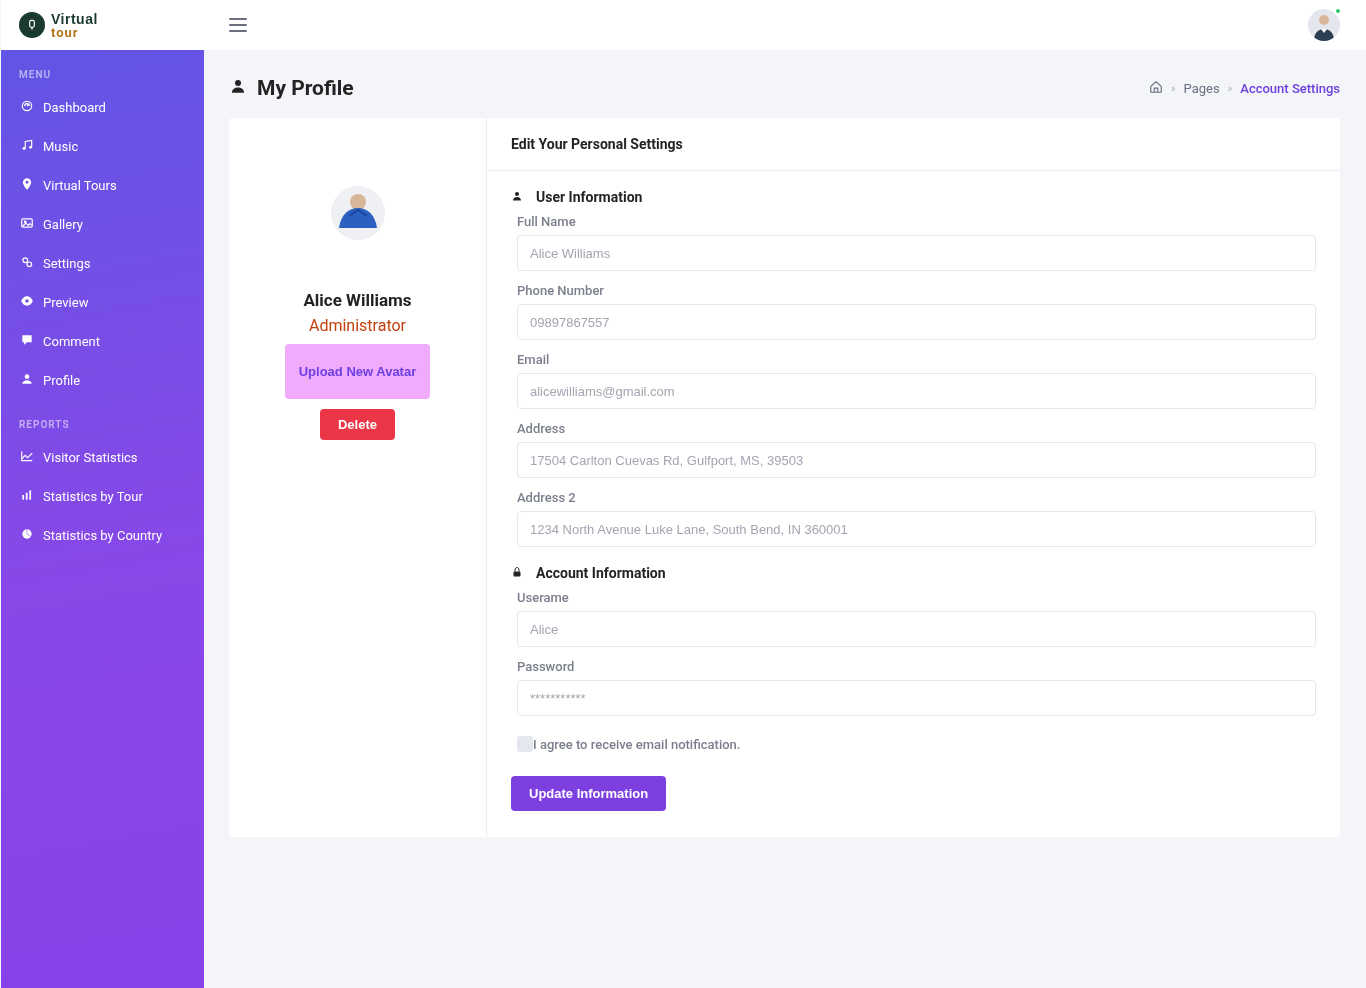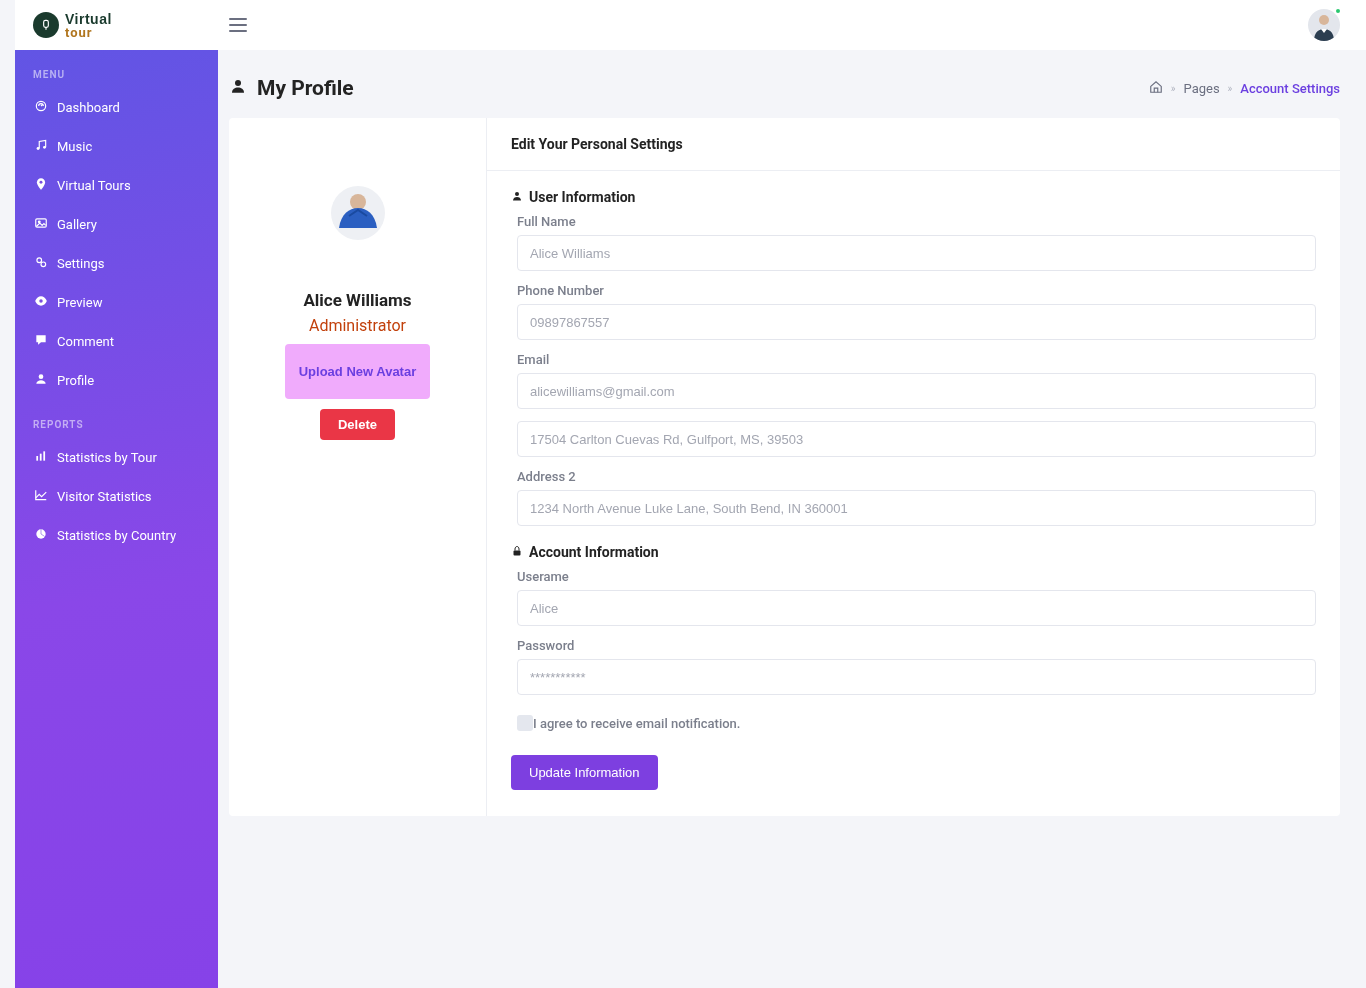--- a/index.html
+++ b/index.html
@@ -1,18 +1,18 @@
 <!DOCTYPE html>
 <html><head>
 <meta charset="utf-8">
 <style>
   * { box-sizing: border-box; margin: 0; padding: 0; }
   body { font-family: -apple-system, BlinkMacSystemFont, 'Segoe UI', Roboto, Helvetica, Arial, sans-serif; background: #f4f5f9; width: 1366px; height: 988px; overflow: hidden; }
   
-  .sidebar { position: fixed; left: 15px; top: 0; width: 203px; height: 988px; background: linear-gradient(170deg, #5e56e4 0%, #8a47e8 60%, #8642e8 100%); color: #fff; padding-top: 0; }
+  .sidebar { position: fixed; left: 1px; top: 0; width: 203px; height: 988px; background: linear-gradient(170deg, #5e56e4 0%, #8a47e8 60%, #8642e8 100%); color: #fff; padding-top: 0; }
   .logo-wrap { height: 50px; background: #ffffff; display: flex; align-items: center; padding-left: 18px; }
   .logo { display: flex; align-items: center; gap: 6px; }
   .logo-circle { width: 26px; height: 26px; border-radius: 50%; background: #1a3a2d; display:flex; align-items:center; justify-content:center; color:#fff; font-size:13px; }
   .logo-text { display:flex; flex-direction:column; line-height:1; }
   .logo-top { color:#1a3a2d; font-weight:600; font-size:14px; letter-spacing:.5px; font-family: 'Segoe UI', sans-serif; }
   .logo-bot { color:#b1761f; font-size:13px; font-weight:700; letter-spacing:1px; }
   
   .menu-label { font-size: 10px; letter-spacing: 1px; color: rgba(255,255,255,0.55); padding: 19px 18px 8px; font-weight:600; }
   .menu-item { display: flex; align-items: center; gap: 8px; padding: 11px 18px; color: #fff; font-size: 13px; cursor: pointer; }
   .menu-item .icon { width: 16px; text-align: center; font-size: 13px; }
@@ -40,30 +40,30 @@
   .card-right { flex:1; border-radius:0 4px 4px 0; }
   
   .profile-pic { width:54px; height:54px; border-radius:50%; margin:0 auto 50px; background:#eef0f4; display:flex; align-items:flex-end; justify-content:center; overflow:hidden; }
   .profile-name { font-size:17px; font-weight:700; color:#232323; margin-bottom:6px; }
   .profile-role { font-size:16px; color:#c2410c; margin-bottom:9px; }
   .btn-upload { display:inline-block; background:#f0abfc; color:#6b3fe0; font-size:13px; font-weight:700; padding:20px 14px; border:none; border-radius:4px; cursor:pointer; margin-bottom:10px; }
   .btn-delete { display:inline-block; background:#ea3646; color:#fff; font-size:13px; font-weight:600; padding:8px 18px; border:none; border-radius:4px; cursor:pointer; }
   
   .card-right-head { padding:18px 24px; border-bottom:1px solid #eceef3; font-size:14px; font-weight:700; color:#232323; }
   .card-body { padding:18px 24px 26px; }
-  .section-head { display:flex; align-items:center; gap:6px; font-size:14px; font-weight:700; color:#232323; margin-bottom:9px; }
+  .section-head { display:flex; align-items:center; gap:13px; font-size:14px; font-weight:700; color:#232323; margin-bottom:9px; }
   .section-head.mt { margin-top:18px; }
   .form-group { margin-bottom:12px; padding-left:6px; }
   .form-label { display:block; font-size:13px; color:#7b7f8c; font-weight:500; margin-bottom:6px; }
   .form-input { width:100%; height:36px; border:1px solid #e4e6ed; border-radius:4px; padding:0 12px; font-size:13px; color:#555; }
   .form-input::placeholder { color:#a3a6b1; }
   .checkbox-row { display:flex; align-items:center; gap:0; padding-left:6px; margin-top:20px; margin-bottom:24px; }
   .checkbox { width:16px; height:16px; border-radius:3px; background:#e4e7ee; cursor:pointer; }
   .checkbox-label { font-size:13px; color:#7b7f8c; font-weight:500; }
-  .btn-primary { background:#7d3fe0; color:#fff; border:none; border-radius:4px; padding:10px 18px; font-size:13px; font-weight:400; cursor:pointer; margin-left:0px; }
+  .btn-primary { background:#7d3fe0; color:#fff; border:none; border-radius:4px; padding:10px 18px; font-size:13px; font-weight:700; cursor:pointer; margin-left:0px; }
 </style>
 </head>
 <body>
 
 <aside class="sidebar">
   <div class="logo-wrap">
     <div class="logo">
       <div class="logo-circle">
         <svg viewBox="0 0 24 24" width="14" height="14">
             <rect x="8" y="4" width="8" height="12" rx="3" fill="none" stroke="#fff" stroke-width="2"></rect>
@@ -134,33 +134,33 @@
     <span class="icon"><svg width="14" height="14" viewBox="0 0 24 24" fill="#fff">
           <circle cx="12" cy="8" r="4"></circle>
           <path d="M4 20 C4 16 8 14 12 14 C16 14 20 16 20 20 Z"></path>
         </svg></span>
     <span>Profile</span>
   </div>
 
   <div class="menu-label">REPORTS</div>
 
   <div class="menu-item">
+    <span class="icon"><svg width="14" height="14" viewBox="0 0 24 24" fill="none" stroke="#fff" stroke-width="2">
+          <polyline points="3,17 9,11 13,15 21,7"></polyline>
+          <polyline points="3,4 3,20 21,20"></polyline>
+        </svg></span>
+    <span>Visitor Statistics</span>
+  </div>
+  <div class="menu-item">
     <span class="icon"><svg width="14" height="14" viewBox="0 0 24 24" fill="#fff">
           <rect x="4" y="12" width="3" height="8"></rect>
           <rect x="10" y="8" width="3" height="12"></rect>
           <rect x="16" y="4" width="3" height="16"></rect>
         </svg></span>
     <span>Statistics by Tour</span>
-  </div>
-  <div class="menu-item">
-    <span class="icon"><svg width="14" height="14" viewBox="0 0 24 24" fill="none" stroke="#fff" stroke-width="2">
-          <polyline points="3,17 9,11 13,15 21,7"></polyline>
-          <polyline points="3,4 3,20 21,20"></polyline>
-        </svg></span>
-    <span>Visitor Statistics</span>
   </div>
   <div class="menu-item">
     <span class="icon"><svg width="14" height="14" viewBox="0 0 24 24" fill="#fff">
           <circle cx="12" cy="12" r="8"></circle>
           <path d="M12 4 V12 L18 16" fill="none" stroke="#7a4de0" stroke-width="1"></path>
         </svg></span>
     <span>Statistics by Country</span>
   </div>
 </aside>
 
@@ -236,20 +236,21 @@
         </div>
         <div class="form-group">
           <label class="form-label">Phone Number</label>
           <input class="form-input" placeholder="09897867557" style="">
         </div>
         <div class="form-group">
           <label class="form-label">Email</label>
           <input class="form-input" placeholder="alicewilliams@gmail.com" style="">
         </div>
         <div class="form-group">
+          <label class="form-label">Address</label>
           <input class="form-input" placeholder="17504 Carlton Cuevas Rd, Gulfport, MS, 39503" style="">
         </div>
         <div class="form-group">
           <label class="form-label">Address 2</label>
           <input class="form-input" placeholder="1234 North Avenue Luke Lane, South Bend, IN 360001" style="">
         </div>
 
         <div class="section-head mt">
           <span><svg width="12" height="12" viewBox="0 0 24 24" fill="#232323">
                 <rect x="5" y="11" width="14" height="10" rx="2"></rect>

